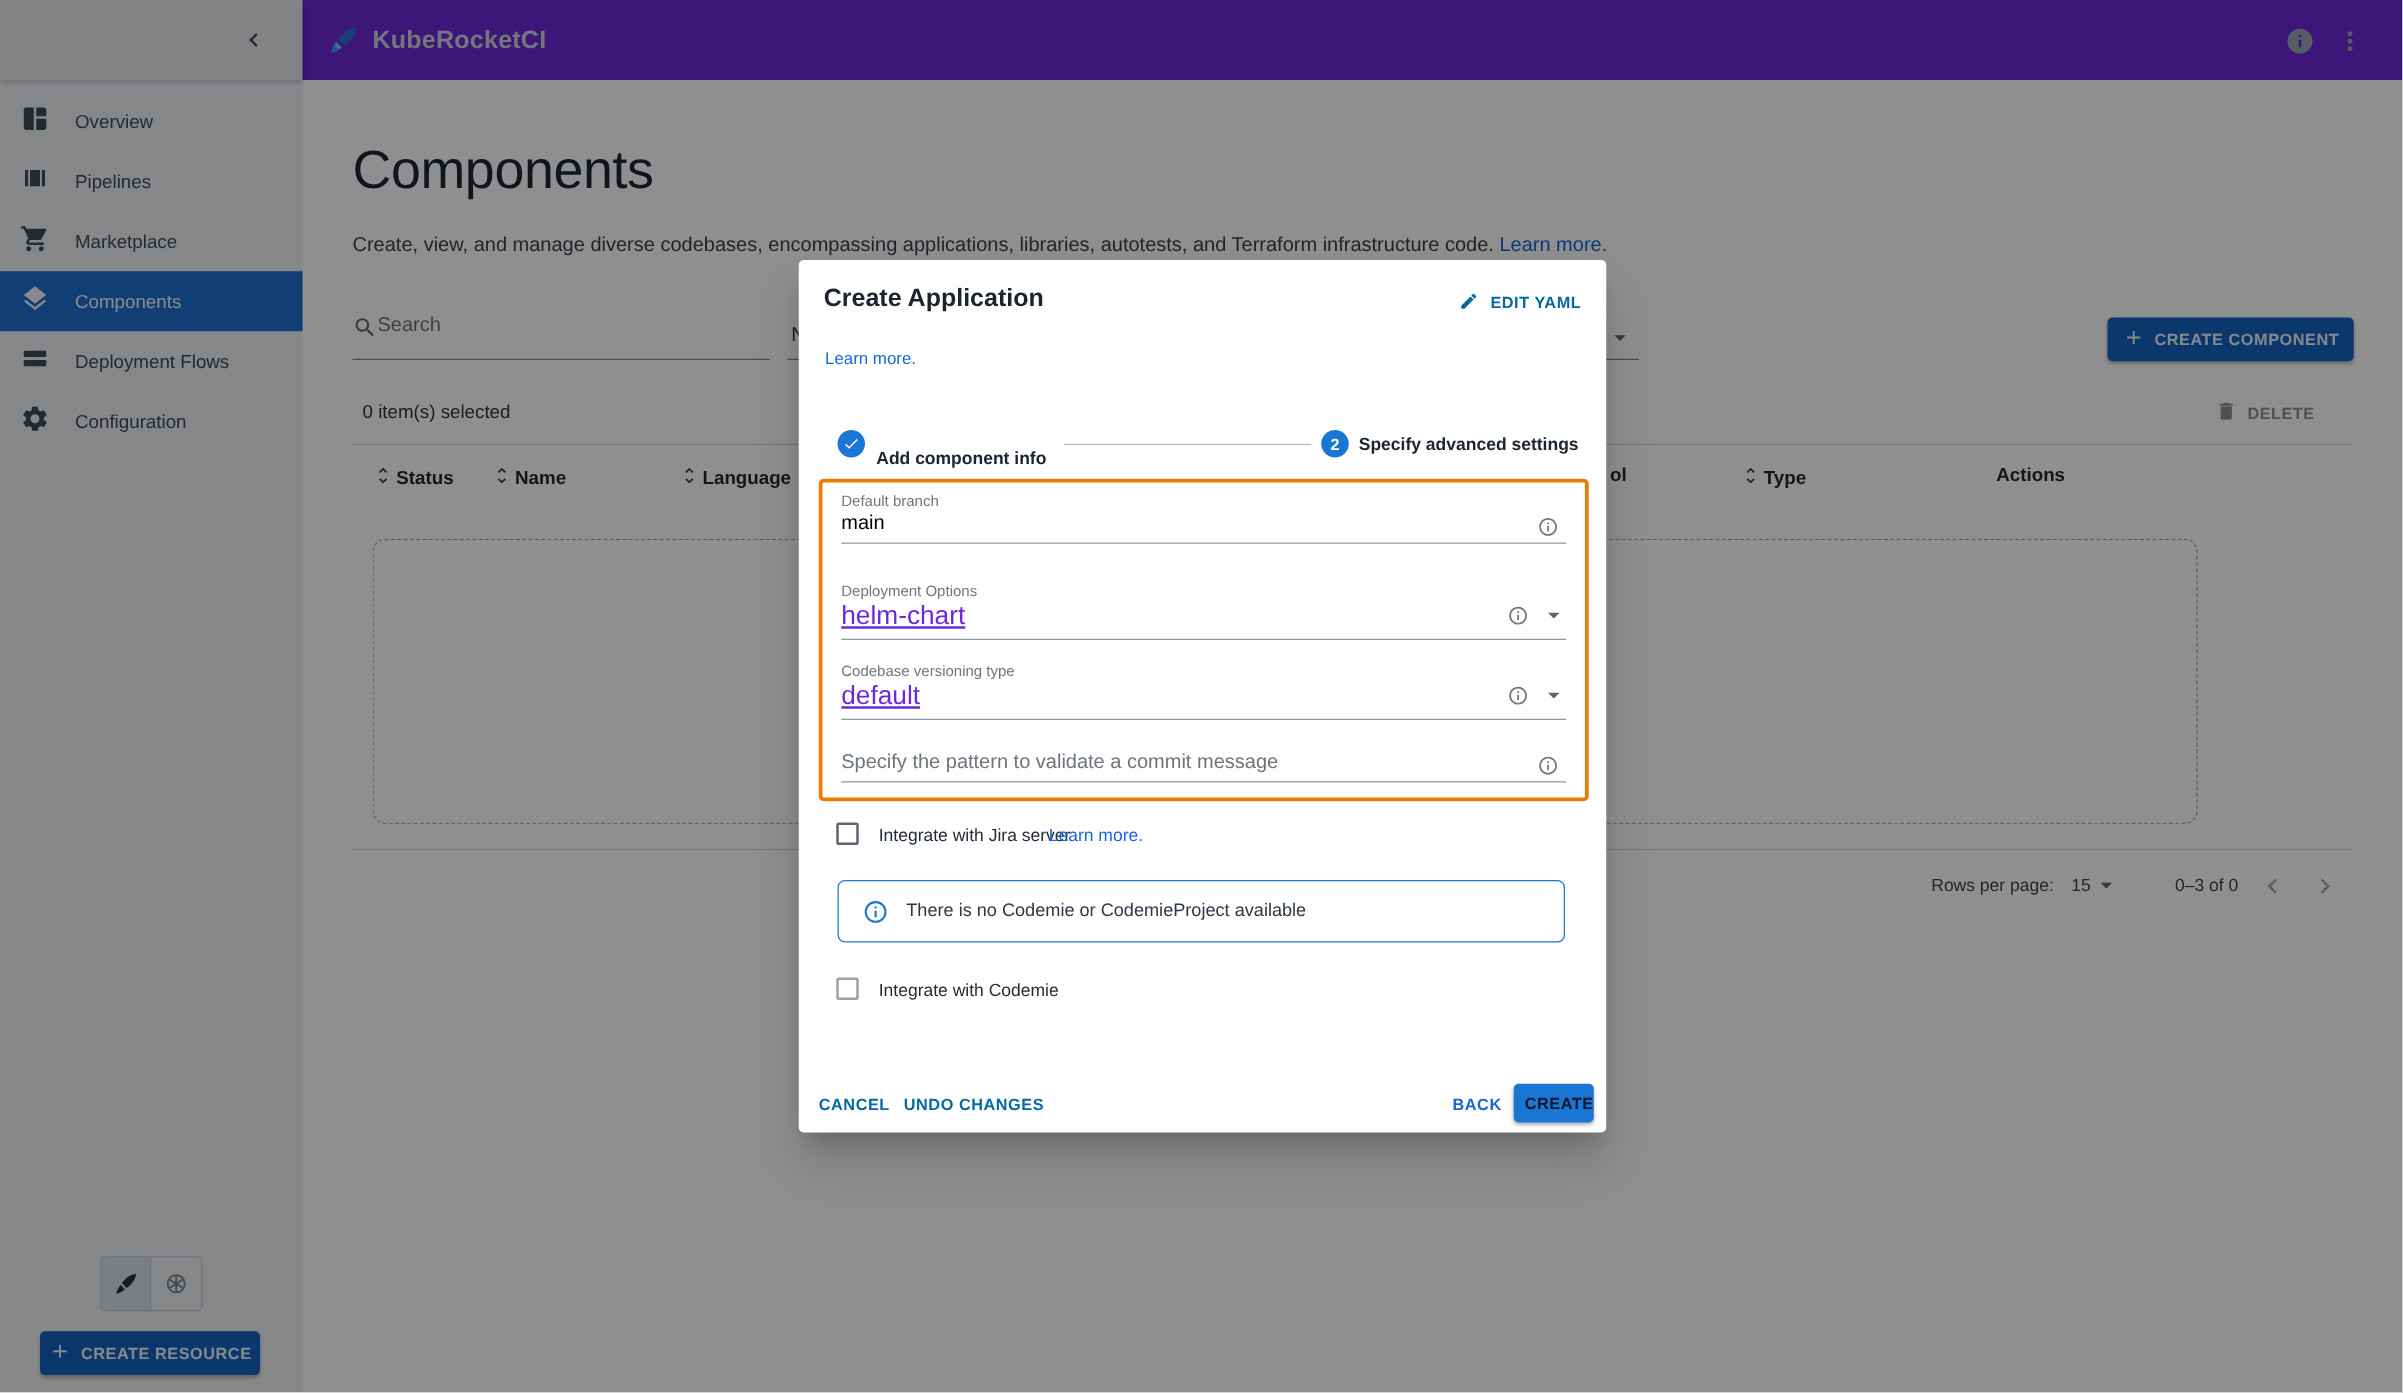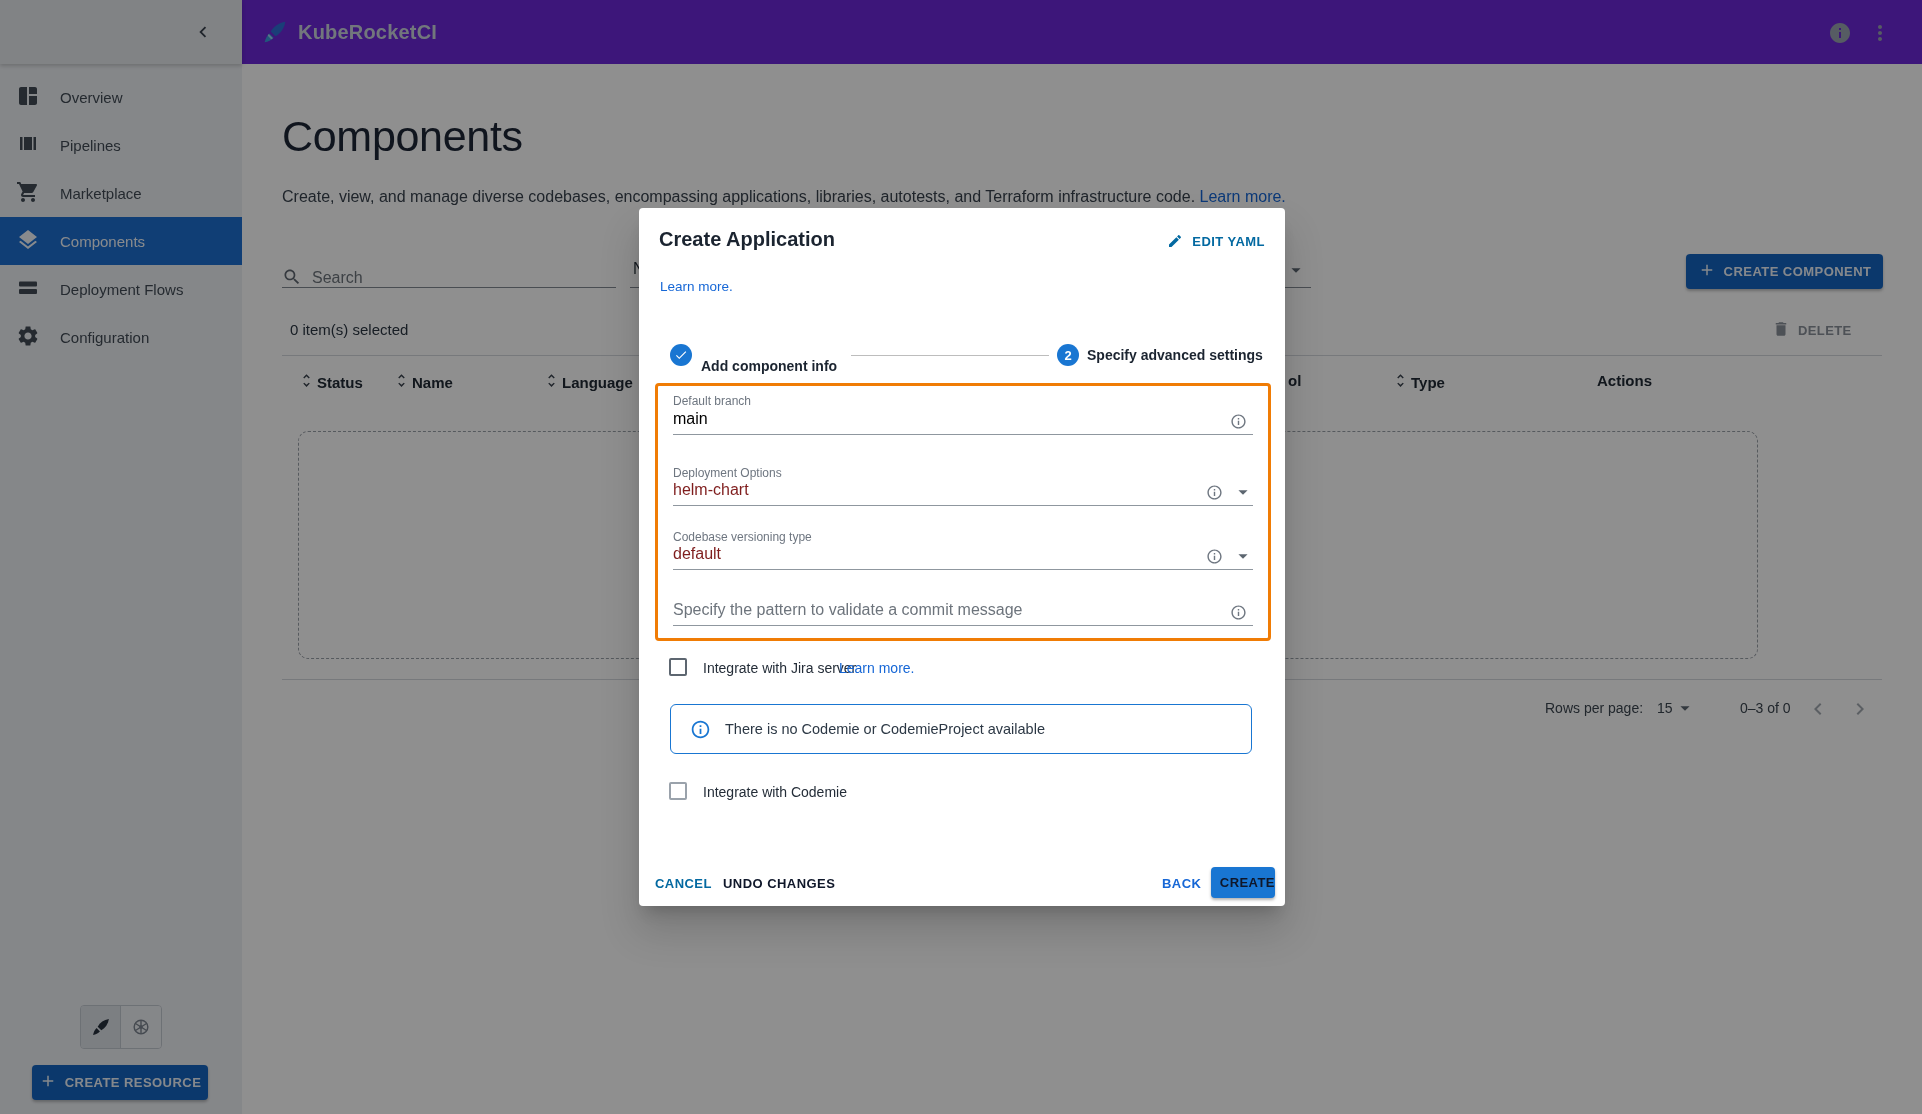--- a/index.html
+++ b/index.html
@@ -40,21 +40,21 @@
   .dialog { position:absolute; left:639px; top:208px; width:646px; height:698px; background:#fff; border-radius:4px; z-index:20; box-shadow:0 11px 15px -7px rgba(0,0,0,.2), 0 24px 38px 3px rgba(0,0,0,.14); }
   .dlg-title { font-size:20px; font-weight:700; color:#1b2430; }
   .text-btn { display:flex; align-items:center; gap:9px; font-size:13px; font-weight:700; letter-spacing:.45px; color:#0369a1; cursor:pointer; background:none; border:0; font-family:"Liberation Sans",sans-serif; }
   .step-circle { width:22px; height:22px; border-radius:50%; background:#1976d2; color:#fff; display:flex; align-items:center; justify-content:center; font-size:13px; font-weight:700; }
   .step-label { font-size:14px; font-weight:700; color:#1b2430; }
   .connector { position:absolute; height:1px; background:#bdbdbd; }
   .hl-box { position:absolute; left:16px; top:175px; width:616px; height:258px; border:3px solid #f07c05; border-radius:4px; }
   .f-label { position:absolute; font-size:12px; color:#6e7680; }
   .f-input { position:absolute; border:0; border-bottom:1px solid #8f979f; outline:0; background:transparent; font-size:16px; color:#000000; font-family:"Liberation Sans",sans-serif; padding:0 40px 6px 0; }
   .f-input::placeholder { color:#6d747c; opacity:1; }
-  .f-select { position:absolute; border-bottom:1px solid #8f979f; font-size:16px; color:#7f1d1d; padding-bottom:6px; cursor:pointer; }
+  .f-select { position:absolute; border-bottom:1px solid #8f979f; font-size:21px; color:#6d28d9; padding-bottom:6px; cursor:pointer;text-decoration:underline; }
   .info-ic { color:#6e7680; }
   .cb { width:18px; height:18px; border:2px solid #5d6670; border-radius:2px; background:transparent; cursor:pointer; }
   .cb.light { border-color:#9aa2ab; }
   .cb-label { font-size:14px; color:#242d38; }
   .alert { position:absolute; left:31px; top:496px; width:582px; height:50px; border:1.5px solid #1976d2; border-radius:6px; display:flex; align-items:center; gap:14px; padding-left:19px; }
   .alert-text { font-size:14.5px; color:#2c3845; }
   .dlg-actions .blue { color:#1667d6; }
   .create-btn { position:absolute; right:10px; top:659px; width:64px; height:31px; background:#1976d2; color:#0f172a; border:0; border-radius:4px; font-size:13px; font-weight:700; letter-spacing:.45px; cursor:pointer; font-family:Liberation Sans, sans-serif; box-shadow:0 2px 3px rgba(0,0,0,.3);text-align:right; }
 </style>
 </head>
@@ -152,21 +152,21 @@
       <span>CREATE RESOURCE</span>
     </button>
   </div>
 
   <h1 class="abs h1" style="left:282px;top:112px;">Components</h1>
   <div class="abs desc" style="left:282px;top:188px;">
     <span>Create, view, and manage diverse codebases, encompassing applications, libraries, autotests, and Terraform infrastructure code.</span>
     <a class="link">Learn more.</a>
   </div>
 
-  <div class="abs field-line" style="left:282px;top:252px;width:334px;height:36px;display:flex;align-items:flex-end;gap:10px;">
+  <div class="abs field-line" style="left:282px;top:252px;width:334px;height:36px;display:flex;align-items:flex-start;">
     <span style="color:#5f6771;display:flex;">
         <svg width="20" height="20" viewBox="0 0 24 24" fill="currentColor">
           <path d="M15.5 14h-.79l-.28-.27C15.41 12.59 16 11.11 16 9.5 16 5.91 13.09 3 9.5 3S3 5.91 3 9.5 5.91 16 9.5 16c1.61 0 3.09-.59 4.23-1.57l.27.28v.79l5 4.99L20.49 19l-4.99-5zm-6 0C7.01 14 5 11.99 5 9.5S7.01 5 9.5 5 14 7.01 14 9.5 11.99 14 9.5 14z"></path>
         </svg>
       </span>
     <input class="search-input" placeholder="Search" style="">
   </div>
 
   <div class="abs field-line" style="left:630px;top:252px;width:681px;height:36px;">
     <span class="abs" style="left:3px;top:8px;font-size:16px;color:#2a333d;">N</span>
@@ -309,21 +309,21 @@
       <span class="alert-text">There is no Codemie or CodemieProject available</span>
     </div>
 
     <span class="cb light abs" style="left:30px;top:574px;" role="checkbox" aria-checked="false"></span>
     <span class="abs cb-label" style="left:64px;top:576px;">Integrate with Codemie</span>
 
     <div class="dlg-actions">
       <button class="text-btn abs" style="left:16px;top:668px;">
           <span>CANCEL</span>
         </button>
-      <button class="text-btn abs blue" style="left:84px;top:668px;color:#0f172a;">
+      <button class="text-btn abs blue" style="left:84px;top:668px;color:#0369a1;">
           <span>UNDO CHANGES</span>
         </button>
       <button class="text-btn abs" style="left:523px;top:668px;color:#1667d6;">
           <span>BACK</span>
         </button>
       <button class="create-btn"><span>CREATE</span></button>
     </div>
   </div>
 
 </div>

